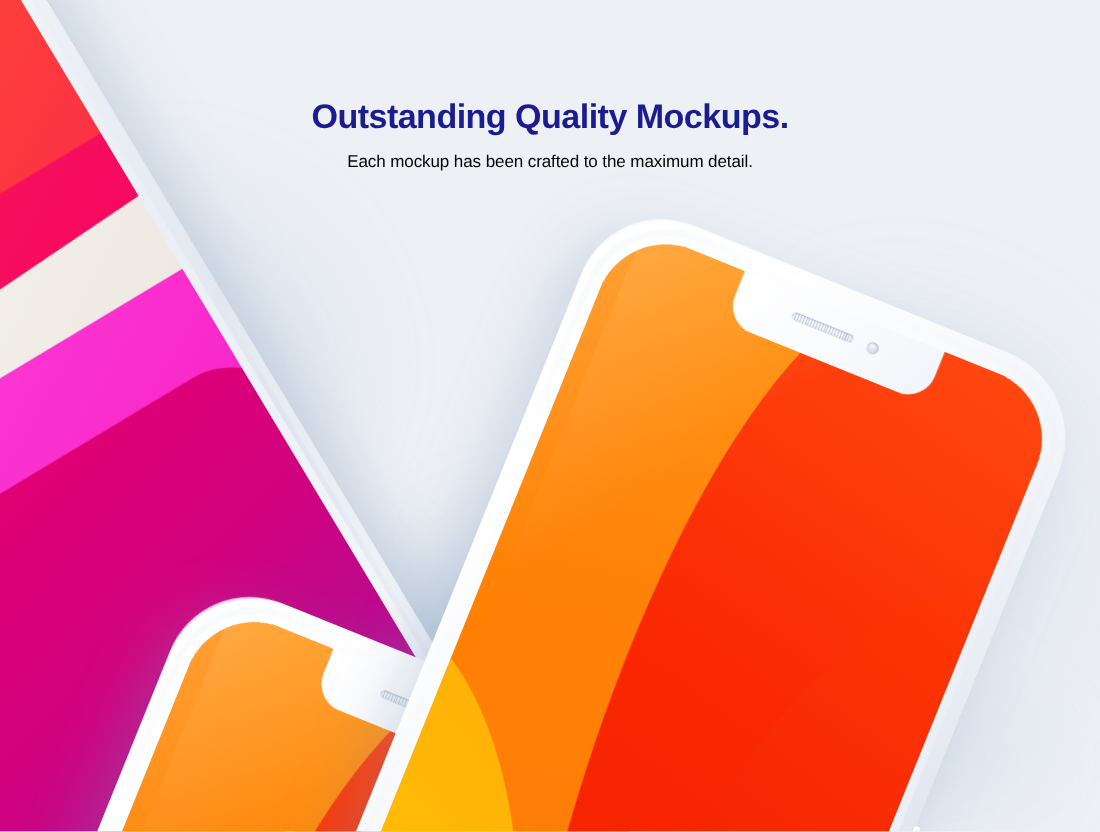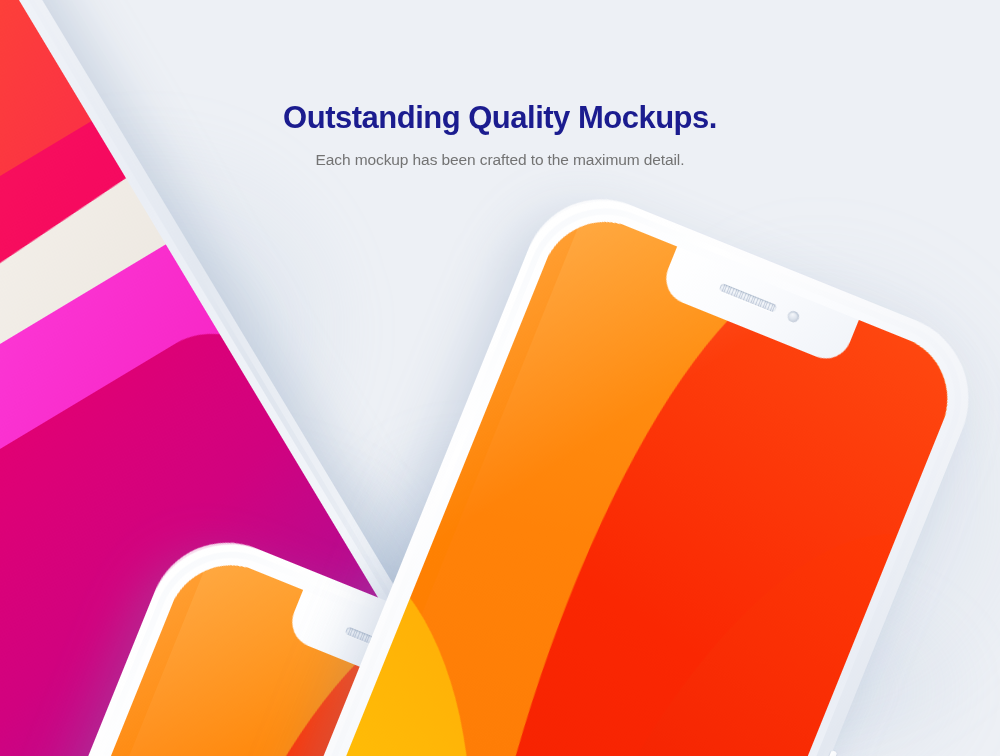--- a/index.html
+++ b/index.html
@@ -26,24 +26,24 @@
     background:radial-gradient(ellipse at 40% 50%, rgba(176,195,218,.30), rgba(176,195,218,0) 70%);
     filter:blur(34px);}
   .amb-e{left:-120px;top:120px;width:460px;height:420px;
     background:radial-gradient(ellipse at 60% 50%, rgba(176,195,218,.26), rgba(176,195,218,0) 70%);
     filter:blur(30px);}
 
   
   #headings{position:absolute;left:0;top:88px;width:1000px;text-align:center;z-index:40;}
   #title{
     font-size:31px;font-weight:bold;letter-spacing:-0.5px;
-    color:#1b1c8f;margin:12px;line-height:1.18;
+    color:#1b1c8f;margin:0;line-height:1.18;
   }
   #subtitle{
-    font-size:15.5px;font-weight:500;color:#737373;
+    font-size:15.5px;font-weight:500;color:#000000;
     margin:13px 0 0 0;line-height:1.25;letter-spacing:-0.1px;
   }
 
   
   .phone{position:absolute;}
   
   .chassis{
     position:absolute;inset:0;border-radius:78px;
     background:linear-gradient(118deg,#ffffff 0%,#fdfdfe 26%,#f3f5f9 52%,#e3e8f0 74%,#f6f8fb 100%);
   }

